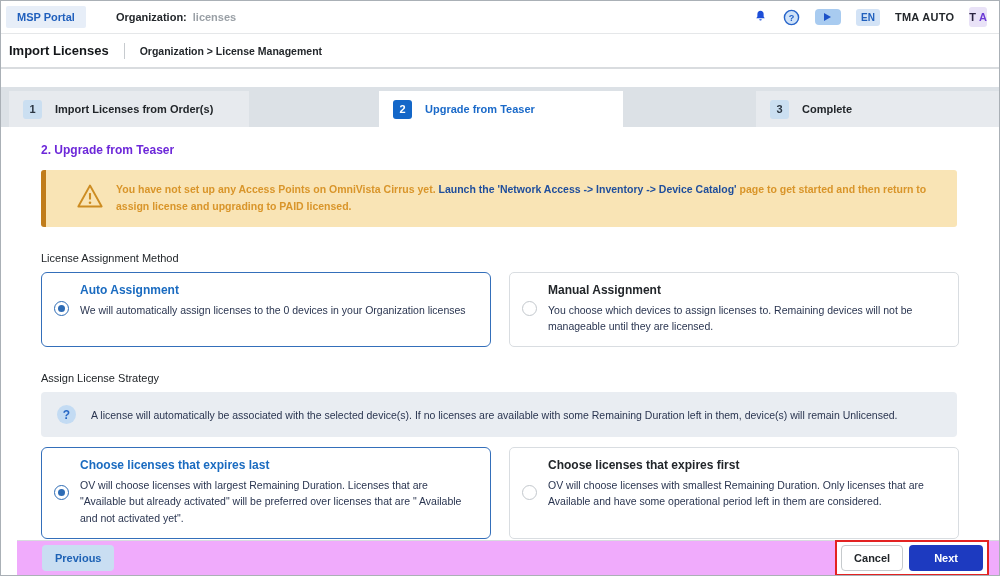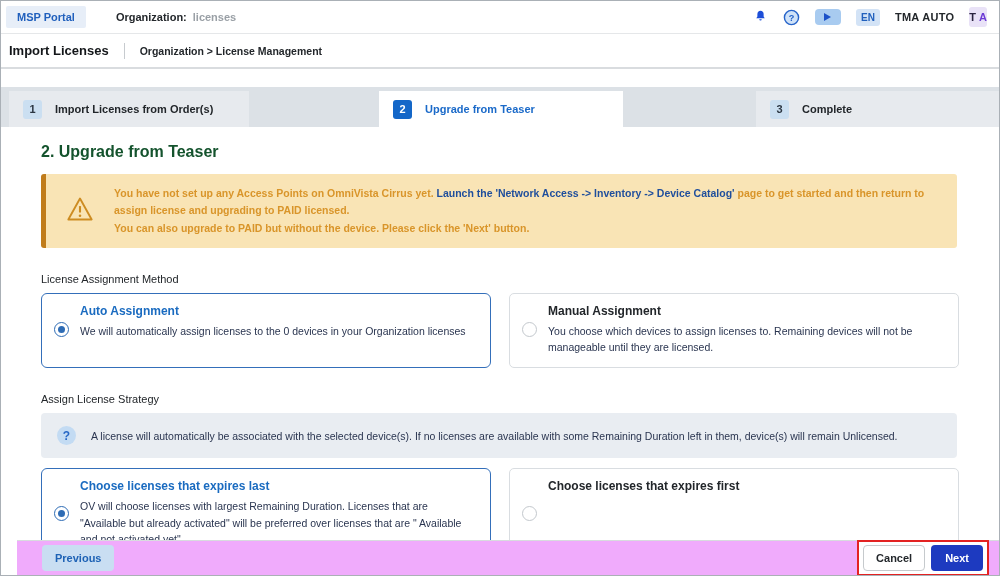--- a/index.html
+++ b/index.html
@@ -40,24 +40,24 @@
   .tab-2 { left:378px; width:244px; }
   .tab-3 { left:755px; right:0; }
   .step-num { width:19px; height:19px; border-radius:3px; display:flex; align-items:center; justify-content:center; font-weight:bold; font-size:11px; }
   .step-num.inactive { background:#cbdff1; color:#2b3642; }
   .step-num.active   { background:#1467c8; color:#fff; }
   .step-label { font-size:11px; font-weight:bold; }
   .tab.inactive .step-label { color:#22262a; }
   .tab.active   .step-label { color:#1b6ac9; }
   
   .content { padding:0 42px 0 40px; }
-  .section-title { margin-top:16px; font-size:16px; font-weight:bold; color:#14532d; }
+  .section-title { margin-top:16px; font-size:12px; font-weight:bold; color:#6d28d9; }
   .warning-box {
     margin-top:13px; background:#f9e4b5; border-left:5px solid #c07c1b; border-radius:3px;
-    padding:11px 18px 11px 20px; display:flex; align-items:center; gap:20px;
+    padding:11px 18px 11px 30px; display:flex; align-items:center; gap:12px;
   }
   .warning-text { font-size:10.5px; color:#d9952a; font-weight:bold; line-height:1.65; }
   .warning-link { color:#1f4e9c; cursor:pointer; }
   .field-label { margin-top:25px; font-size:11px; color:#22262a; }
   .cards-row { margin-top:8px; display:grid; grid-template-columns:450px 450px; gap:18px; }
   .option-card {
     border:1px solid #d9dde1; border-radius:5px; background:#fff;
     padding:10px 14px 12px 12px; display:flex; gap:11px; min-height:74px;
   }
   .option-card.selected { border:1.5px solid #346fba; border-radius:6px; }
@@ -80,21 +80,21 @@
   .cards-row.strategy .option-card { min-height:68px; }
   
   .footer {
     position:absolute; left:16px; right:0; bottom:0; height:35px;
     border-top:1px solid #d8dbde; display:flex; align-items:center; padding:0 10px; background:#f0abfc;
   }
   .btn { font-family:inherit; font-size:11px; font-weight:bold; border-radius:4px; cursor:pointer; }
   .btn-previous { margin-left:15px; background:#c9def2; color:#1e62b5; border:none; padding:7px 13px; }
   .annotation-box { margin-left:auto; border:2px solid #e32222; padding:3px 4px; display:flex; gap:6px; align-items:flex-start; background:#fff; }
   .btn-cancel { background:#fff; border:1px solid #c6cacd; color:#23272b; padding:6px 12px; }
-  .btn-next { background:#1d3ac0; border:none; color:#fff; padding:7px 14px; }
+  .btn-next { background:#1d3ac0; border:none; color:#fff; padding:7px 25px; }
 </style>
 </head>
 <body>
 
 <div class="app">
 
   <div class="topbar">
     <div class="portal-tab">MSP Portal</div>
     <span class="org-label">Organization:</span>
     <span class="org-value">licenses</span>
@@ -147,21 +147,20 @@
     <div class="warning-box">
       <span>
         <svg width="28" height="26" viewBox="0 0 24 22">
             <path d="M12 2 L22 20 H2 Z" fill="none" stroke="#cd8c22" stroke-width="1.6" stroke-linejoin="round"></path>
             <line x1="12" y1="8.5" x2="12" y2="14" stroke="#cd8c22" stroke-width="1.8"></line>
             <circle cx="12" cy="16.8" r="1.1" fill="#cd8c22"></circle>
           </svg>
       </span>
       <div class="warning-text">
         <span>You have not set up any Access Points on OmniVista Cirrus yet. </span><span class="warning-link">Launch the 'Network Access -&gt; Inventory -&gt; Device Catalog'</span><span> page to get started and then return to assign license and upgrading to PAID licensed.</span><br>
-        <span>You can also upgrade to PAID but without the device. Please click the 'Next' button.</span>
       </div>
     </div>
 
     <div class="field-label">License Assignment Method</div>
 
     <div class="cards-row">
       <div class="option-card selected">
         <span class="radio checked"></span>
         <div>
           <div class="opt-title">Auto Assignment</div>
@@ -189,20 +188,21 @@
         <span class="radio checked"></span>
         <div>
           <div class="opt-title">Choose licenses that expires last</div>
           <div class="opt-desc">OV will choose licenses with largest Remaining Duration. Licenses that are "Available but already activated" will be preferred over licenses that are " Available and not activated yet".</div>
         </div>
       </div>
       <div class="option-card">
         <span class="radio"></span>
         <div>
           <div class="opt-title">Choose licenses that expires first</div>
+          <div class="opt-desc">OV will choose licenses with smallest Remaining Duration. Only licenses that are Available and have some operational period left in them are considered.</div>
         </div>
       </div>
     </div>
 
   </div>
 
   <div class="footer">
     <button class="btn btn-previous">Previous</button>
     <div class="annotation-box">
       <button class="btn btn-cancel">Cancel</button>

